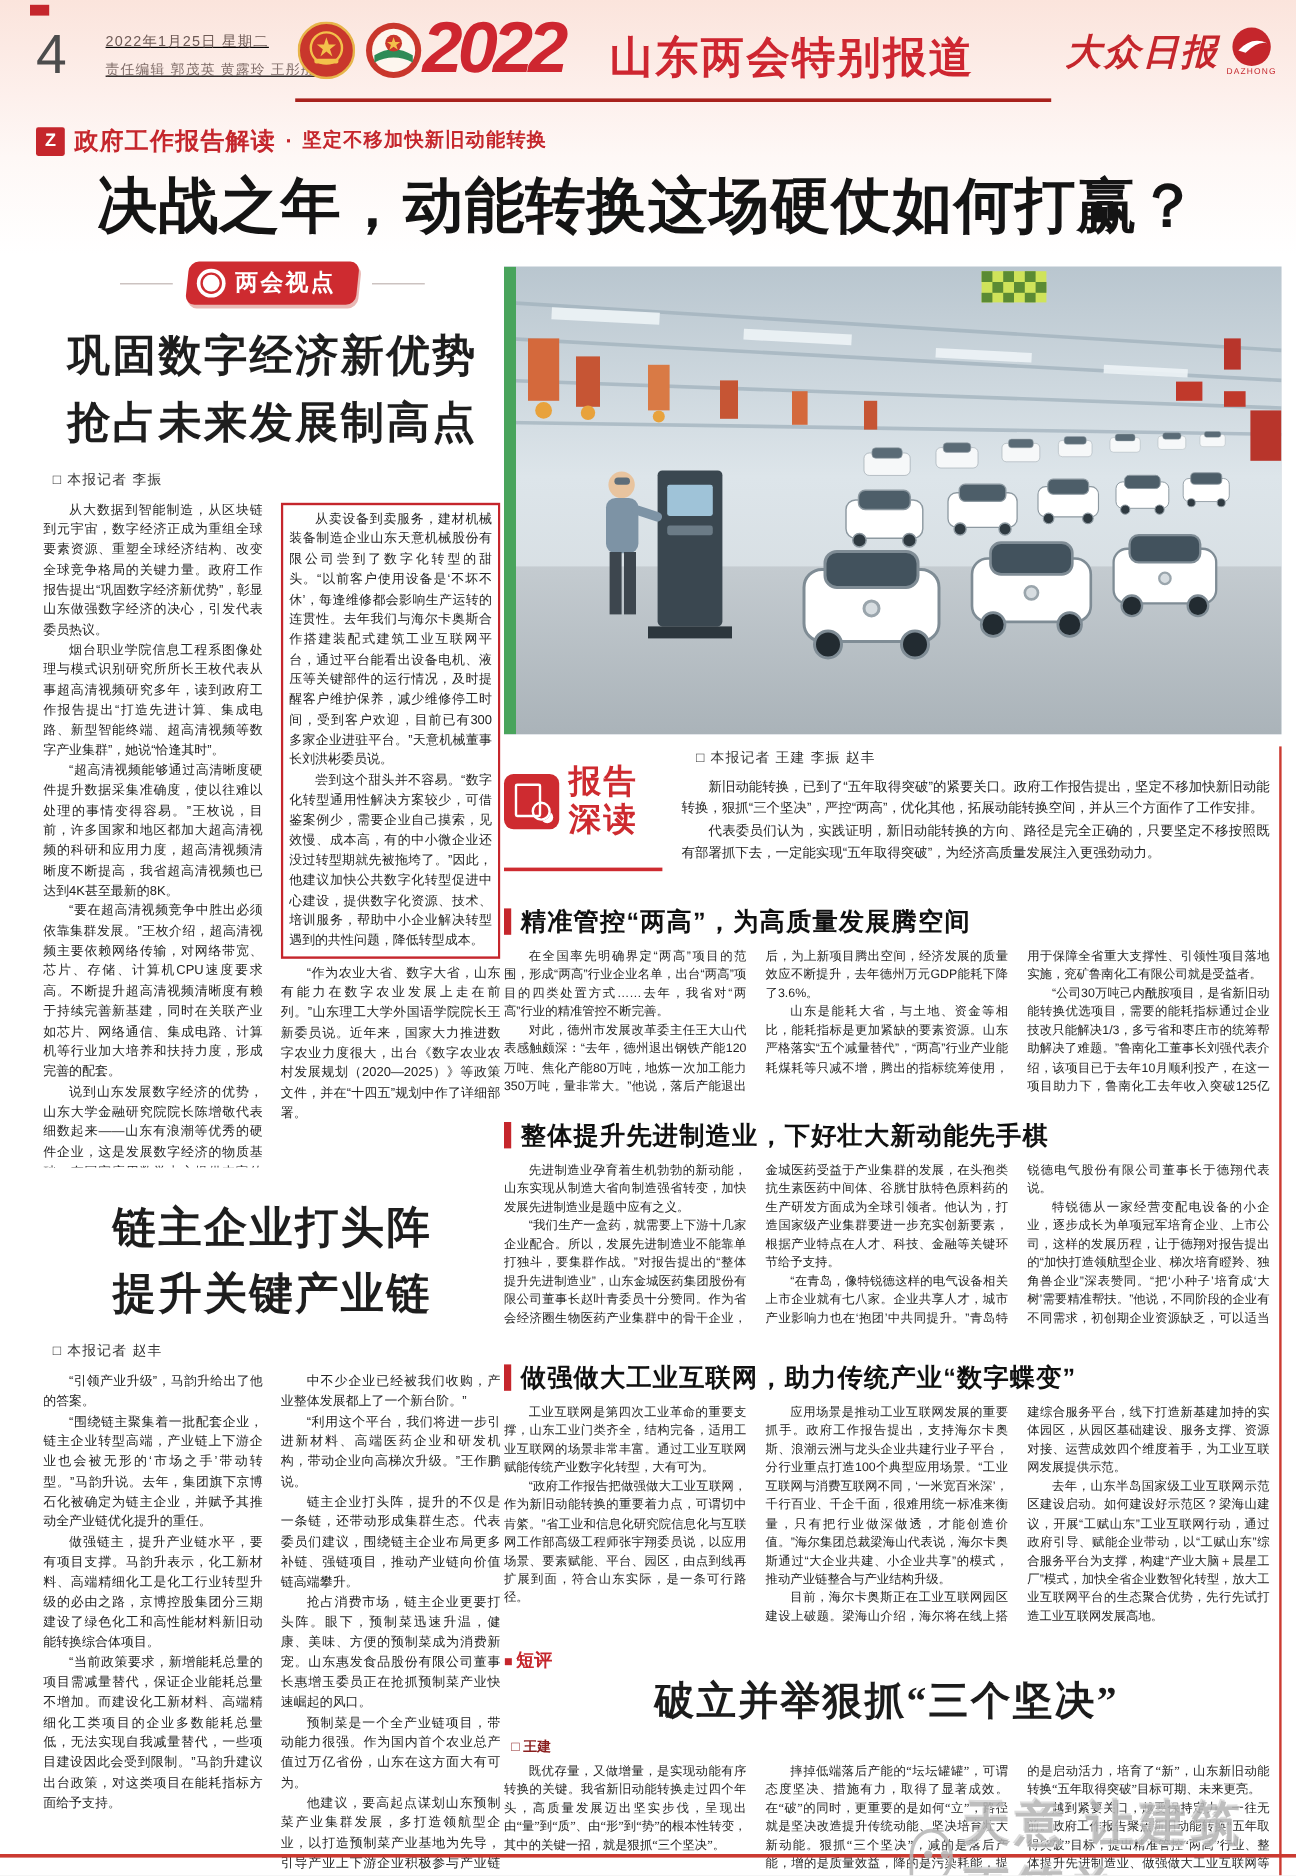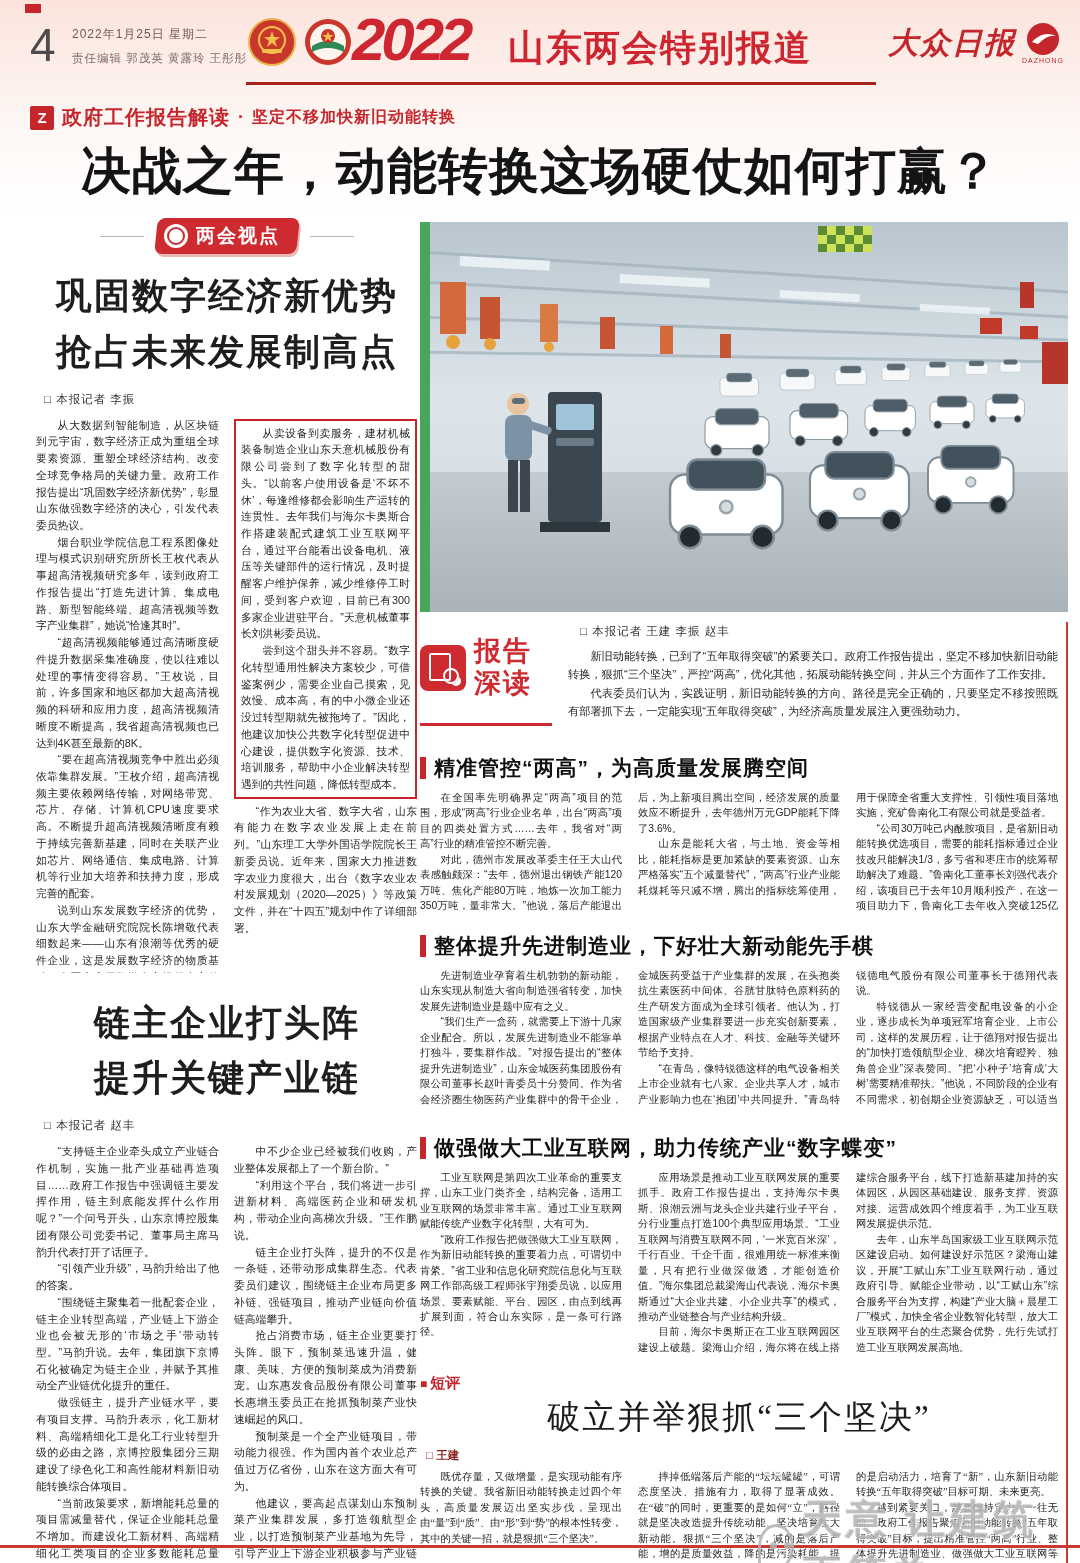--- a/index.html
+++ b/index.html
@@ -5,21 +5,21 @@
   * { box-sizing: border-box; margin: 0; padding: 0; }
   body { background:#e8e8e8; font-family:"Liberation Sans","DejaVu Sans",sans-serif; }
   .page { position:relative; width:1080px; height:1563px; margin:0 auto; background:#ffffff; overflow:hidden; }
 
   
   .top-zone { position:absolute; top:0; left:0; width:1080px; height:212px;
     background:linear-gradient(180deg,#fbe4dc 0%,#fdf0ec 38%,#fef8f6 62%,#ffffff 100%); }
   .corner-tick { position:absolute; top:4px; left:25px; width:16px; height:9px; background:#c5262c; }
   .masthead { position:relative; height:96px; }
   .page-number { position:absolute; top:22px; left:30px; font-size:46px; font-weight:300; color:#4c4c4c; line-height:1; }
-  .issue-meta { position:absolute; top:26px; left:72px; }
+  .issue-meta { position:absolute; top:26px; left:88px;text-decoration:underline; }
   .issue-date { font-size:12px; color:#6d5a55; letter-spacing:1px; }
   .issue-editors { font-size:11.5px; color:#7d6a66; margin-top:8px; letter-spacing:1px; }
   .emblems { position:absolute; top:18px; left:248px; display:flex; gap:8px; }
   .masthead-2022 { position:absolute; top:10px; left:352px; font-size:60px; font-weight:800; font-style:italic;
     color:#ce2630; letter-spacing:-4px; line-height:1; }
   .masthead-title { position:absolute; top:24px; left:508px; font-size:36px; font-weight:900; color:#ce2630; letter-spacing:2px; }
   .masthead-underline { position:absolute; top:82px; left:246px; width:630px; height:3px; background:#a8211c; }
   .brand { position:absolute; top:22px; right:16px; display:flex; align-items:center; gap:6px; }
   .brand-name { font-size:30px; font-weight:800; font-style:italic; color:#c5262c; letter-spacing:2px;
     font-family:"Liberation Serif","DejaVu Serif",serif; }
@@ -82,21 +82,21 @@
   .cols3 { column-count:3; column-gap:16px; column-fill:auto; overflow:hidden; }
   .cols3 p { font-size:10.3px; line-height:1.5; color:#262626; text-align:justify; text-indent:2em; }
   .sec1-body { height:128px; }
   .sec2-body { height:152px; }
   .sec3-body { height:188px; }
 
   
   .commentary { margin-top:16px; }
   .cmt-label { font-size:15px; font-weight:900; color:#c5262c; }
   .cmt-label::before { content:"■"; margin-right:3px; font-size:12px; }
-  .cmt-title { text-align:center; font-size:33px; font-weight:400; color:#1c1c1c; letter-spacing:2px;
+  .cmt-title { text-align:center; font-size:33px; font-weight:700; color:#1c1c1c; letter-spacing:2px;
     font-family:"Liberation Serif","DejaVu Serif",serif; margin:2px 0 8px; }
   .cmt-byline { font-size:11.5px; color:#8a1f1f; font-weight:700; margin:0 0 6px 6px; }
   .cmt-body { height:96px; }
   .cmt-body p { font-family:"Liberation Serif","DejaVu Serif",serif; }
 
   .bottom-rule { position:absolute; top:1545px; left:0; width:1080px; height:3px; background:#cb3a31; }
 
   
   .watermark { position:absolute; top:1492px; left:758px; display:flex; align-items:center; gap:8px; opacity:0.85; }
   .wm-icon { width:46px; height:46px; border:3px solid #b5b5b5; border-radius:50% 50% 50% 4px; position:relative; background:transparent; }
@@ -195,21 +195,20 @@
     </div>
 
     <div class="article2">
       <h2 class="a-title">
         <span>链主企业打头阵</span><br>
         <span>提升关键产业链</span>
       </h2>
       <div class="byline">□ 本报记者 赵丰</div>
       <div class="two-cols a2-cols body-text">
         <div class="col">
-            <p>“支持链主企业牵头成立产业链合作机制，实施一批产业基础再造项目……政府工作报告中强调链主要发挥作用，链主到底能发挥什么作用呢？”一个问号开头，山东京博控股集团有限公司党委书记、董事局主席马韵升代表打开了话匣子。</p>
             <p>“引领产业升级”，马韵升给出了他的答案。</p>
             <p>“围绕链主聚集着一批配套企业，链主企业转型高端，产业链上下游企业也会被无形的‘市场之手’带动转型。”马韵升说。去年，集团旗下京博石化被确定为链主企业，并赋予其推动全产业链优化提升的重任。</p>
             <p>做强链主，提升产业链水平，要有项目支撑。马韵升表示，化工新材料、高端精细化工是化工行业转型升级的必由之路，京博控股集团分三期建设了绿色化工和高性能材料新旧动能转换综合体项目。</p>
             <p>“当前政策要求，新增能耗总量的项目需减量替代，保证企业能耗总量不增加。而建设化工新材料、高端精细化工类项目的企业多数能耗总量低，无法实现自我减量替代，一些项目建设因此会受到限制。”马韵升建议出台政策，对这类项目在能耗指标方面给予支持。</p>
           </div>
         <div class="col">
             <p>中不少企业已经被我们收购，产业整体发展都上了一个新台阶。”</p>
             <p>“利用这个平台，我们将进一步引进新材料、高端医药企业和研发机构，带动企业向高梯次升级。”王作鹏说。</p>
             <p>链主企业打头阵，提升的不仅是一条链，还带动形成集群生态。代表委员们建议，围绕链主企业布局更多补链、强链项目，推动产业链向价值链高端攀升。</p>
             <p>抢占消费市场，链主企业更要打头阵。眼下，预制菜迅速升温，健康、美味、方便的预制菜成为消费新宠。山东惠发食品股份有限公司董事长惠增玉委员正在抢抓预制菜产业快速崛起的风口。</p>

